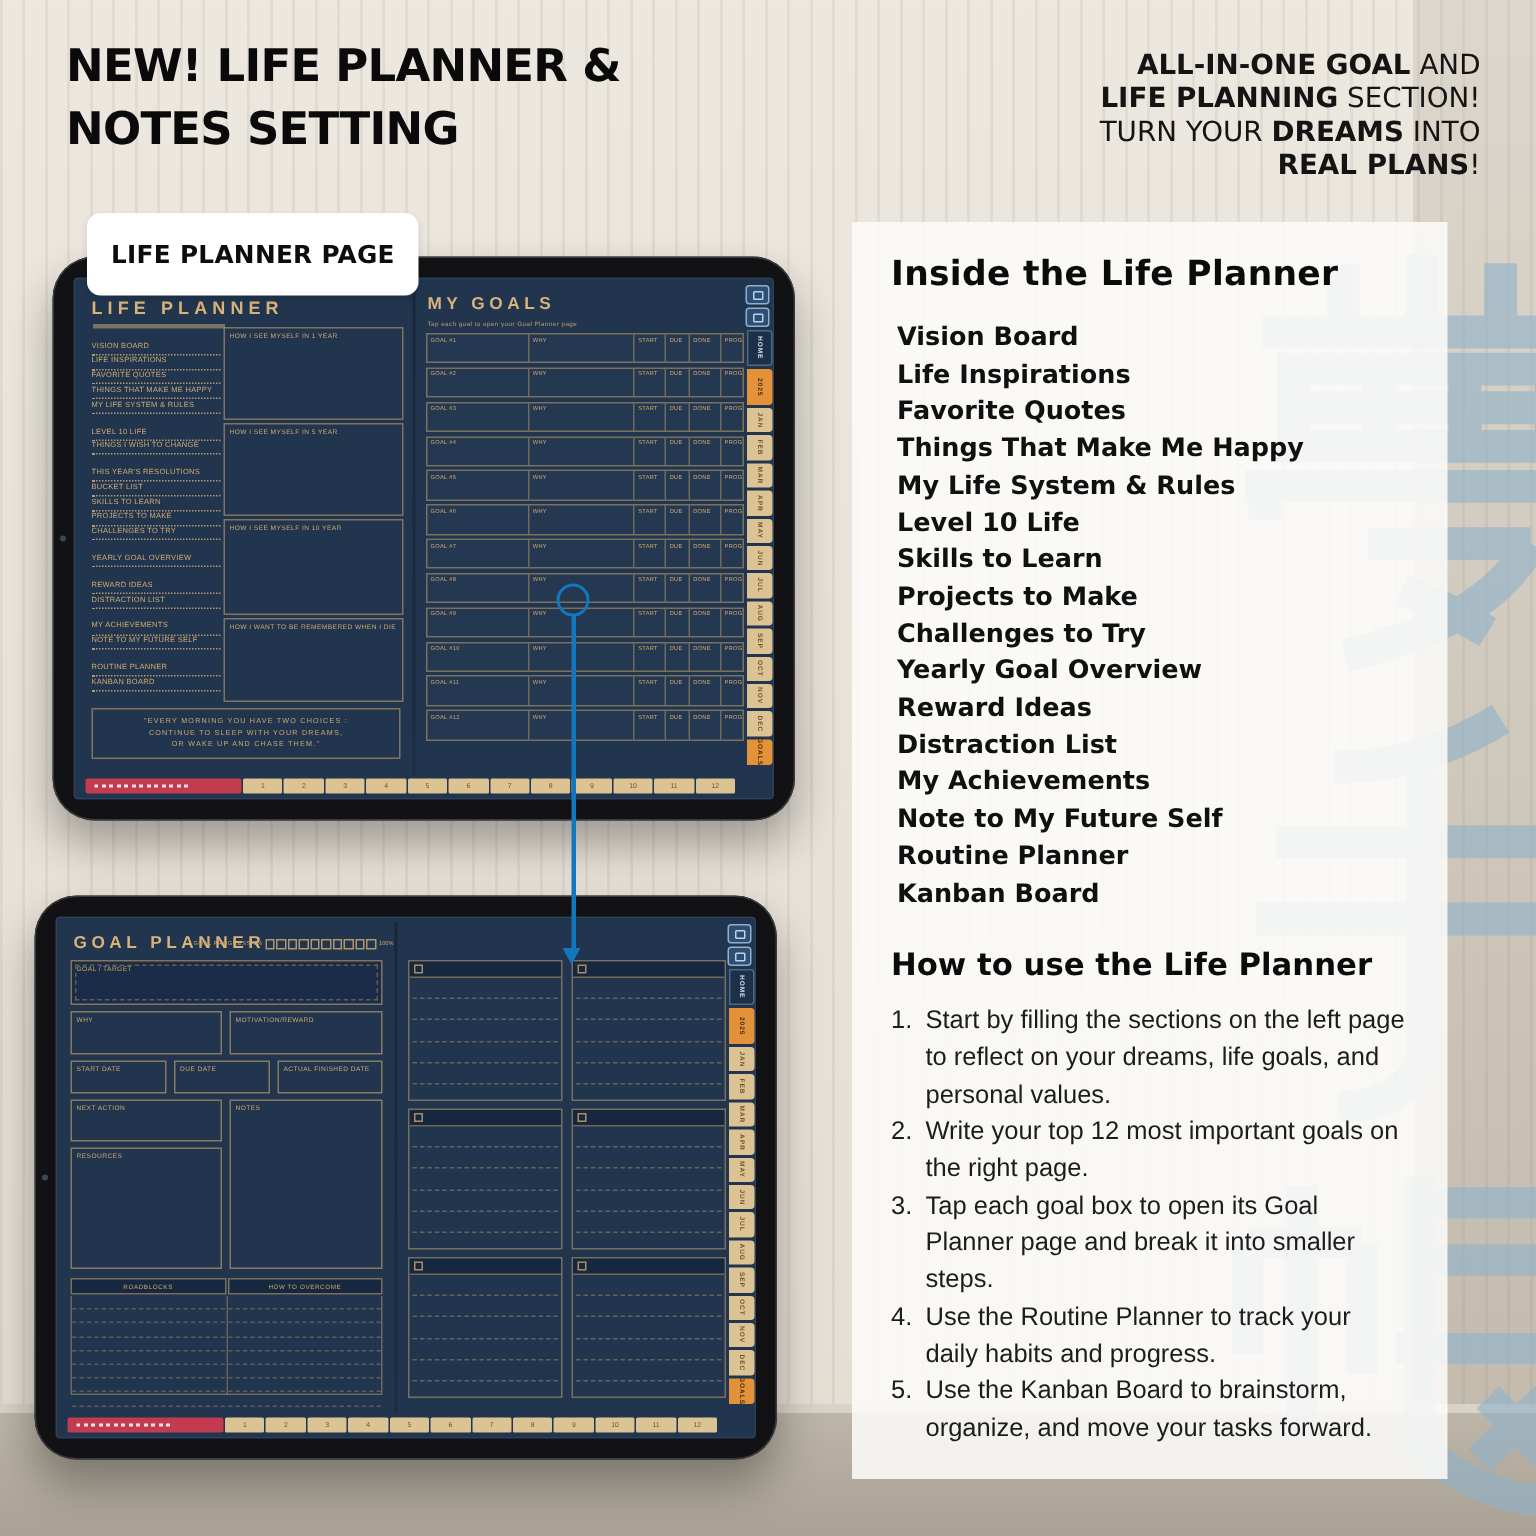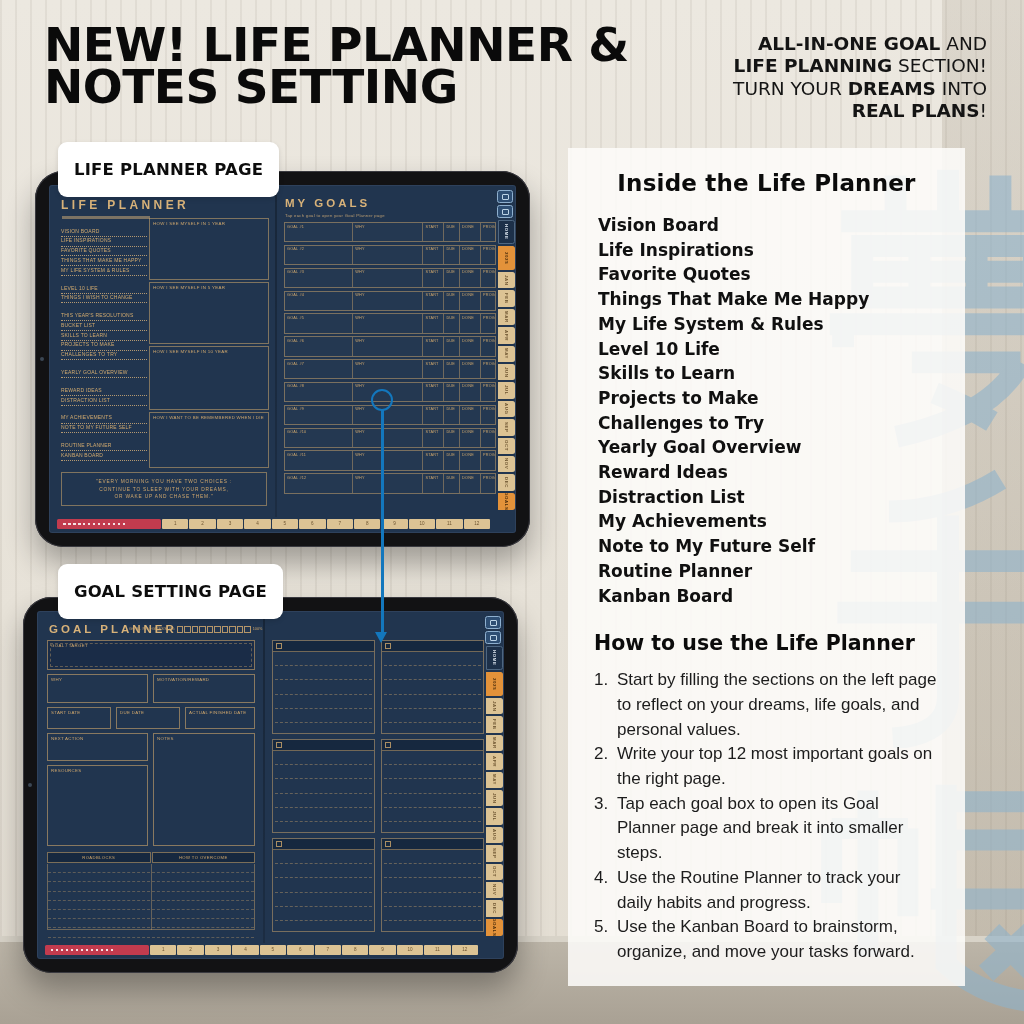--- a/index.html
+++ b/index.html
@@ -4,21 +4,21 @@
 <style>
   html,body{margin:0;padding:0;background:#ddd;}
   .canvas{position:relative;width:1024px;height:1024px;overflow:hidden;background:#eae6dd;font-family:"Liberation Sans",sans-serif;}
   .bg-wall{position:absolute;inset:0;background:repeating-linear-gradient(90deg,rgba(112,102,88,.09) 0 2px,rgba(255,255,255,0) 2px 15px),linear-gradient(180deg,#ece8e0 0%,#e7e2d8 60%,#e3ddd2 100%);}
   .right-strip{position:absolute;right:0;top:0;width:82px;bottom:0;background:linear-gradient(180deg,rgba(150,138,118,.18),rgba(138,126,106,.38));}
   .pavement{position:absolute;left:0;right:0;top:936px;bottom:0;background:linear-gradient(180deg,#d8d3c8 0,#d8d3c8 6px,#bcb5a8 6px,#a9a194 100%);}
   .watermark{position:absolute;right:-74px;top:166px;width:300px;z-index:1;color:#8fb3cb;opacity:.6;display:flex;flex-direction:column;gap:10px;}
   .wchar{width:300px;height:286px}
   .wchar svg{display:block}
 
-  .main-title{position:absolute;left:44px;top:24px;z-index:1;font-family:"DejaVu Sans",sans-serif;font-weight:bold;font-size:47px;line-height:42px;color:#0a0a0a;letter-spacing:-.5px;}
+  .main-title{position:absolute;left:44px;top:24px;z-index:1;font-family:"DejaVu Sans",sans-serif;font-weight:bold;font-size:30px;line-height:42px;color:#0a0a0a;letter-spacing:-.5px;}
   .tagline{position:absolute;top:33px;right:37px;width:340px;text-align:right;z-index:1;font-family:"DejaVu Sans",sans-serif;font-size:18.5px;line-height:22.4px;color:#141414;}
   .tag-line{white-space:nowrap}
   .seg{font-weight:normal}
   .seg.b{font-weight:bold}
 
   .chip{position:absolute;background:#fff;border-radius:9px;padding:18px 16px;font-size:16.5px;font-weight:bold;color:#0d0d0d;z-index:4;font-family:"DejaVu Sans",sans-serif;letter-spacing:.2px;box-shadow:0 2px 5px rgba(0,0,0,.12);}
   .chip1{left:58px;top:142px}
   .chip2{left:58px;top:564px}
 
   .tablet{position:absolute;width:495px;height:376px;background:#121214;border-radius:28px;box-shadow:0 16px 30px rgba(0,0,0,.32), inset 0 0 0 1px #3a3a40;z-index:3;}
@@ -92,21 +92,21 @@
   .cbx{width:4px;height:4px;border:1px solid rgba(207,167,109,.8);margin-left:3px;}
   .ab-line{height:13.2px;border-bottom:1px dashed rgba(207,167,109,.4);margin:0 2px;}
 
   
   .ann-circle{position:absolute;left:371px;top:389px;width:22px;height:22px;border:2.5px solid #1377bd;border-radius:50%;z-index:5;box-sizing:border-box;}
   .ann-line{position:absolute;left:381px;top:410px;width:2.5px;height:223px;background:#1377bd;z-index:5;}
   .ann-arrow{position:absolute;left:375px;top:632px;width:0;height:0;border-left:6.5px solid transparent;border-right:6.5px solid transparent;border-top:11px solid #1377bd;z-index:5;}
 
   
   .panel{position:absolute;left:568px;top:148px;width:397px;height:838px;background:rgba(253,252,249,.87);z-index:2;padding:22px 26px;box-sizing:border-box;}
-  .inside-title{font-size:23px;font-weight:bold;color:#0b0b0b;letter-spacing:.2px;font-family:"DejaVu Sans",sans-serif;margin-bottom:17px;text-align:center;}
+  .inside-title{font-size:23px;font-weight:bold;color:#0b0b0b;letter-spacing:.2px;font-family:"DejaVu Sans",sans-serif;margin-bottom:17px;}
   .features{list-style:none;margin:0;padding:0;}
   .features li{font-size:17px;font-weight:bold;color:#101010;line-height:24.7px;padding-left:4px;font-family:"DejaVu Sans",sans-serif;}
   .howto-title{font-size:20.5px;font-weight:bold;color:#0b0b0b;margin:23px 0 13px;font-family:"DejaVu Sans",sans-serif;}
   .steps{list-style:none;margin:0;padding:0;counter-reset:stp;}
   .steps li{counter-increment:stp;position:relative;padding-left:23px;font-size:17px;line-height:24.7px;color:#1c1c1c;font-family:"Liberation Sans",sans-serif;}
   .steps li::before{content:counter(stp) ".";position:absolute;left:0;top:0;}
 </style>
 </head>
 <body>
 
@@ -484,21 +484,20 @@
           <div class="num-tab">11</div>
           <div class="num-tab">12</div>
         </div>
     </div>
   </div>
 
   <div class="ann-circle"></div>
   <div class="ann-line"></div>
   <div class="ann-arrow"></div>
 
-  <div class="chip chip2">GOAL SETTING PAGE</div>
 
   <div class="tablet t2">
     <div class="cam"></div>
     <div class="screen">
       <div class="gp-title">GOAL PLANNER</div>
       <div class="gp-progress">
         <span class="gp-plabel">GOAL PROGRESS</span>
         <span class="gp-pminmax">0%</span>
         <span class="gp-squares" id="gp-squares">
             <span class="sq"></span>

